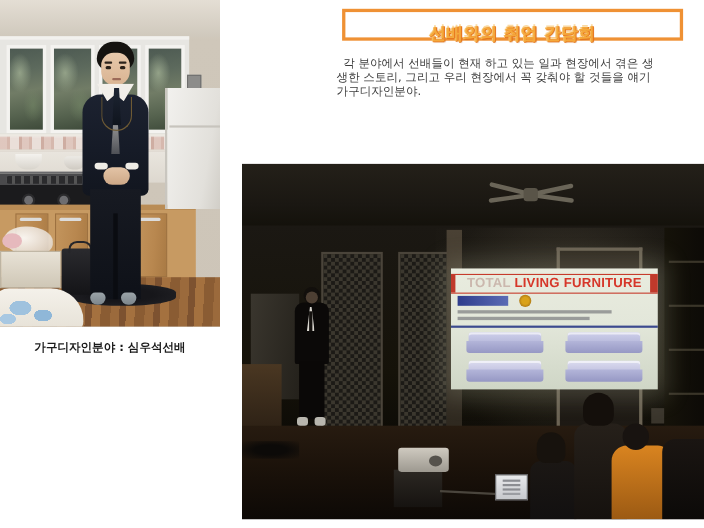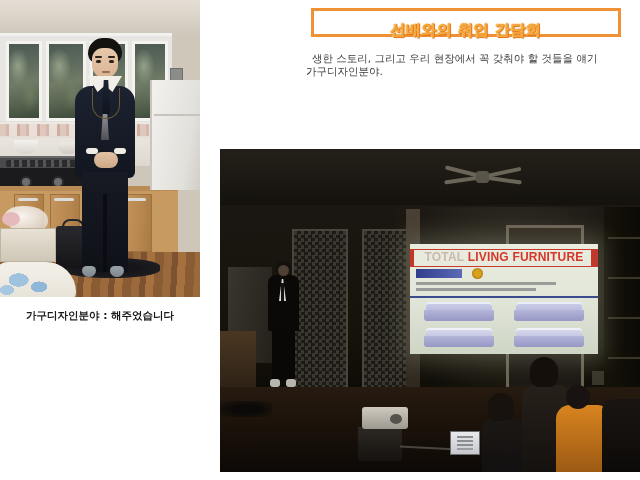--- a/index.html
+++ b/index.html
@@ -573,27 +573,28 @@
     <div class="lanyard"></div>
     <div class="cuff cl"></div>
     <div class="cuff cr"></div>
     <div class="hands"></div>
     <div class="trousers"></div>
     <div class="sock sl"></div>
     <div class="sock sr"></div>
   </div>
 </div>
 
-<div id="left-caption">가구디자인분야 : 해주었습니다</div>
+<div id="left-caption">가구디자인분야 : 심우석선배</div>
 
 <div id="title-box">
   <span id="title-text">선배와의 취업 간담회</span>
 </div>
 
 <div id="body-text">
+  <span class="ln">각 분야에서 선배들이 현재 하고 있는 일과 현장에서 겪은 생</span>
   <span class="ln">생한 스토리, 그리고 우리 현장에서 꼭 갖춰야 할 것들을 얘기</span>
   <span class="ln">가구디자인분야.</span>
 </div>
 
 <div id="photo-right">
   <div class="ceiling"></div>
   <div class="fan">
     <div class="bl b1"></div>
     <div class="bl b2"></div>
     <div class="bl b3"></div>

